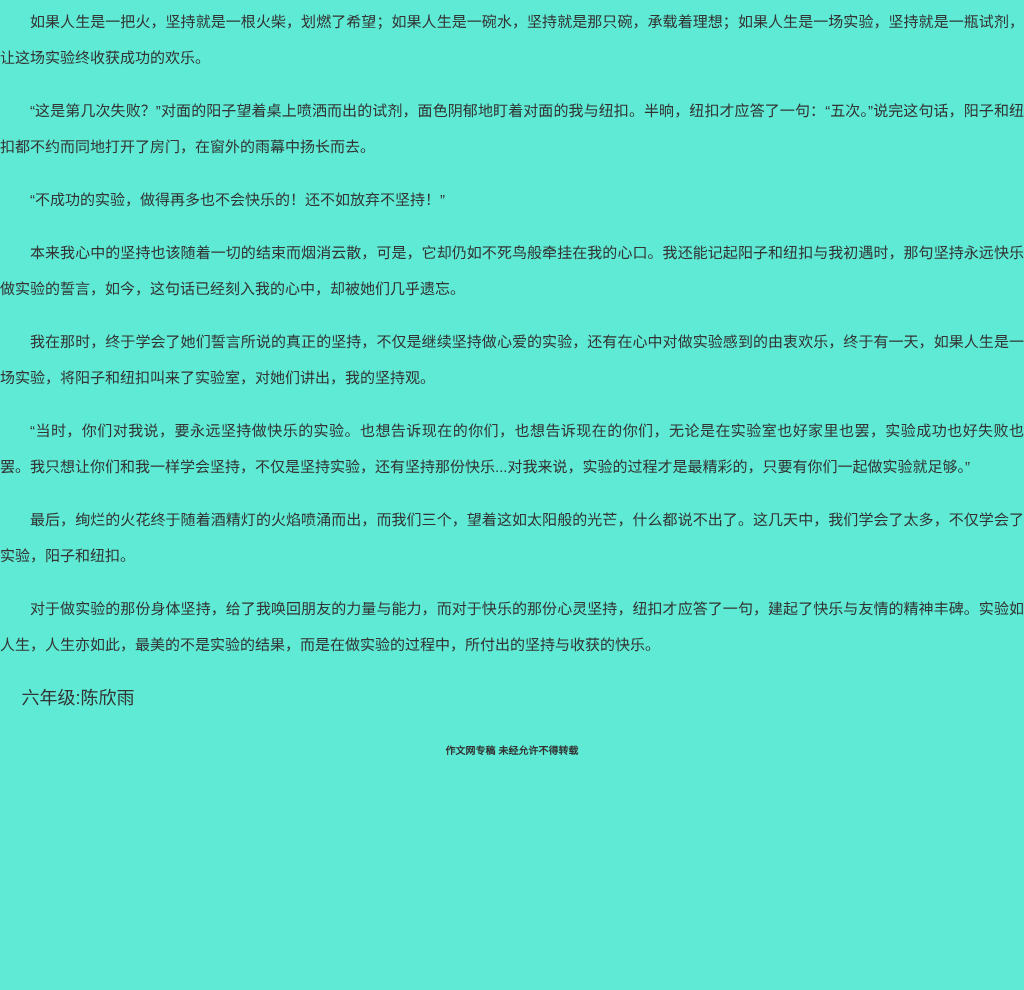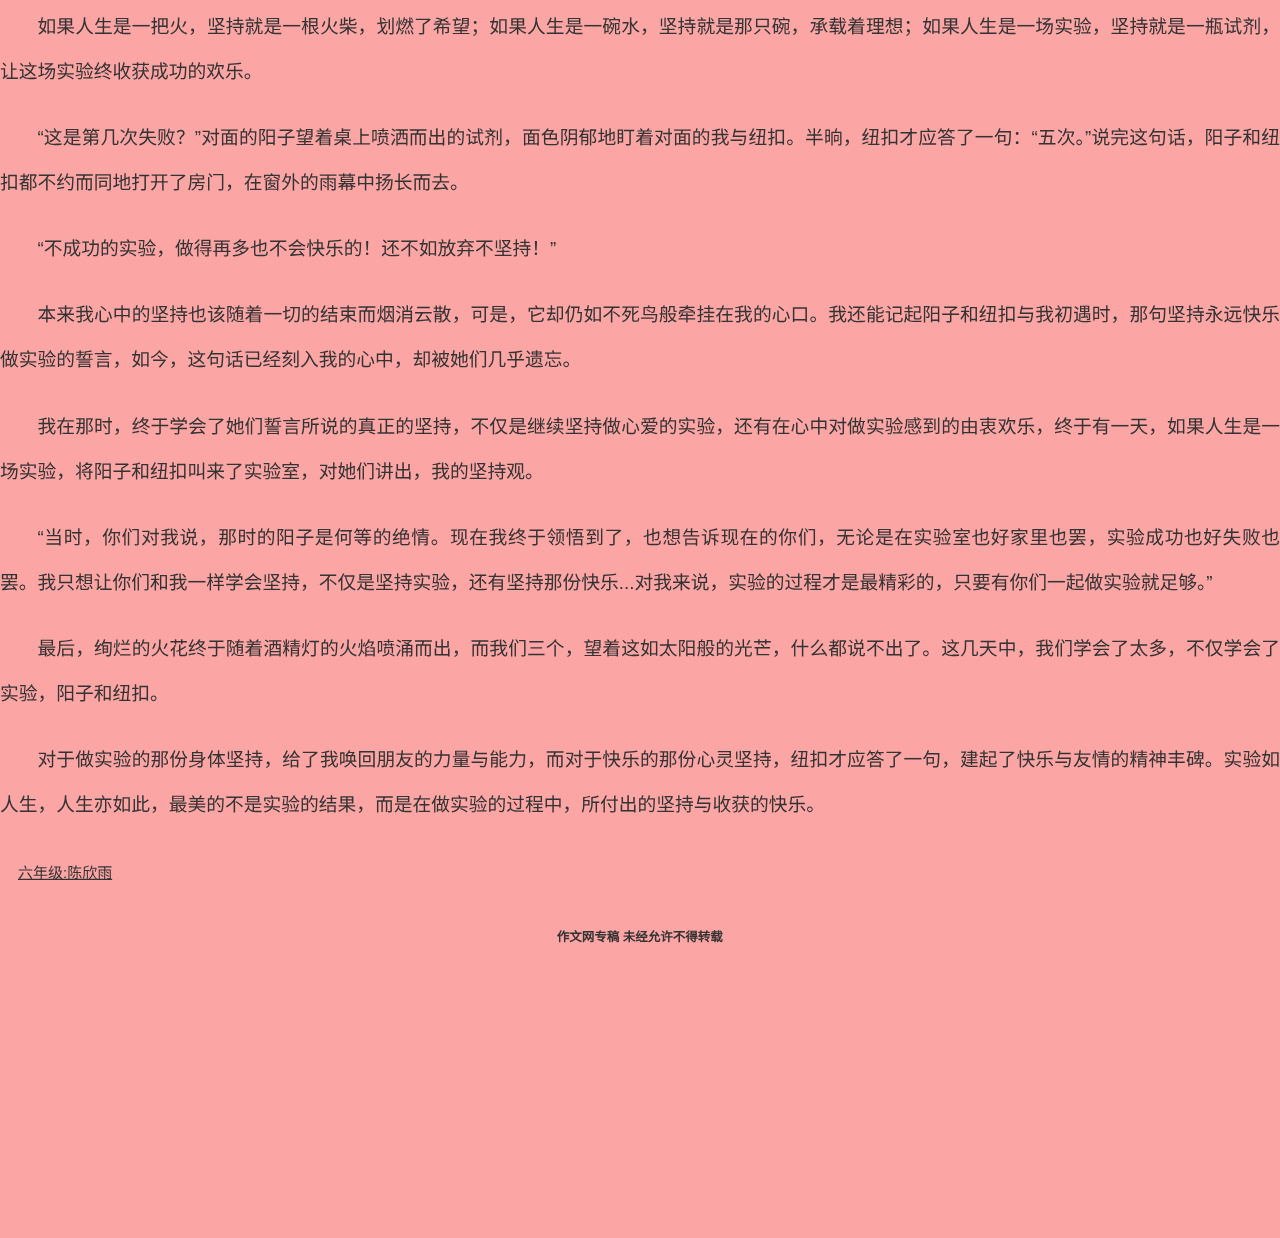--- a/index.html
+++ b/index.html
@@ -7,57 +7,56 @@
     margin: 0;
     padding: 0;
     background: #ffffff;
   }
   .page {
     width: 1024px;
     height: 990px;
     box-sizing: border-box;
     padding-top: 4px;
     overflow: hidden;
-    background: #fca5a5;
+    background: #5eead4;
     color: #333333;
     font-family: "Liberation Sans", "DejaVu Sans", sans-serif;
   }
   .para {
     font-size: 15px;
     line-height: 36px;
     text-indent: 2em;
     text-align: justify;
     margin: 17px 0;
     word-break: break-all;
   }
   .para:first-child {
     margin-top: 0;
   }
   .signature {
-    font-size: 12px;
+    font-size: 18px;
     line-height: 36px;
     text-indent: 1.2em;
     margin: 17px 0;
-    text-decoration: underline;
   }
   .copyright {
     font-size: 10px;
     line-height: 36px;
     font-weight: bold;
     text-align: center;
     margin: 17px 0 0 0;
   }
 </style>
 </head>
 <body>
 
 <div class="page">
   <p class="para">如果人生是一把火，坚持就是一根火柴，划燃了希望；如果人生是一碗水，坚持就是那只碗，承载着理想；如果人生是一场实验，坚持就是一瓶试剂，让这场实验终收获成功的欢乐。</p>
   <p class="para">“这是第几次失败？”对面的阳子望着桌上喷洒而出的试剂，面色阴郁地盯着对面的我与纽扣。半晌，纽扣才应答了一句：“五次。”说完这句话，阳子和纽扣都不约而同地打开了房门，在窗外的雨幕中扬长而去。</p>
   <p class="para">“不成功的实验，做得再多也不会快乐的！还不如放弃不坚持！”</p>
   <p class="para">本来我心中的坚持也该随着一切的结束而烟消云散，可是，它却仍如不死鸟般牵挂在我的心口。我还能记起阳子和纽扣与我初遇时，那句坚持永远快乐做实验的誓言，如今，这句话已经刻入我的心中，却被她们几乎遗忘。</p>
   <p class="para">我在那时，终于学会了她们誓言所说的真正的坚持，不仅是继续坚持做心爱的实验，还有在心中对做实验感到的由衷欢乐，终于有一天，如果人生是一场实验，将阳子和纽扣叫来了实验室，对她们讲出，我的坚持观。</p>
-  <p class="para">“当时，你们对我说，那时的阳子是何等的绝情。现在我终于领悟到了，也想告诉现在的你们，无论是在实验室也好家里也罢，实验成功也好失败也罢。我只想让你们和我一样学会坚持，不仅是坚持实验，还有坚持那份快乐...对我来说，实验的过程才是最精彩的，只要有你们一起做实验就足够。”</p>
+  <p class="para">“当时，你们对我说，要永远坚持做快乐的实验。也想告诉现在的你们，也想告诉现在的你们，无论是在实验室也好家里也罢，实验成功也好失败也罢。我只想让你们和我一样学会坚持，不仅是坚持实验，还有坚持那份快乐...对我来说，实验的过程才是最精彩的，只要有你们一起做实验就足够。”</p>
   <p class="para">最后，绚烂的火花终于随着酒精灯的火焰喷涌而出，而我们三个，望着这如太阳般的光芒，什么都说不出了。这几天中，我们学会了太多，不仅学会了实验，阳子和纽扣。</p>
   <p class="para">对于做实验的那份身体坚持，给了我唤回朋友的力量与能力，而对于快乐的那份心灵坚持，纽扣才应答了一句，建起了快乐与友情的精神丰碑。实验如人生，人生亦如此，最美的不是实验的结果，而是在做实验的过程中，所付出的坚持与收获的快乐。</p>
   <p class="signature">六年级:陈欣雨</p>
   <p class="copyright">作文网专稿 未经允许不得转载</p>
 </div>
 
 </body></html>

